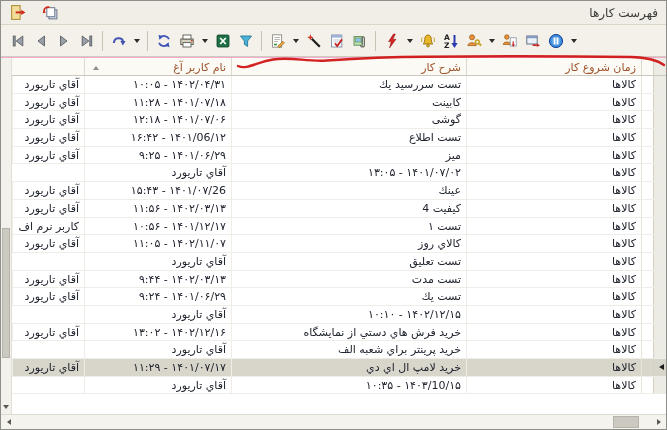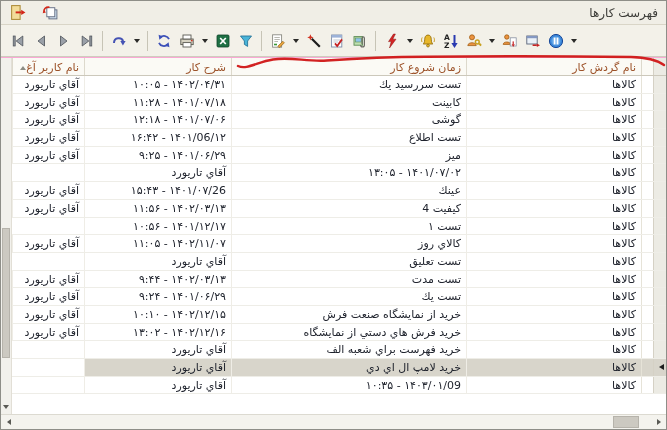--- a/index.html
+++ b/index.html
@@ -270,23 +270,20 @@
     <path d="M 237 65 C 246 69, 256 61, 272 58.5 C 290 55.5, 306 61, 326 59.5 C 355 57.5, 385 56, 425 55.8 C 480 55.2, 565 55.2, 630 56 C 645 56.4, 656 59, 663 64" fill="none" stroke="#d01616" stroke-width="2.4" stroke-linecap="round" opacity="0.95"></path>
   </svg>
 
   <div class="grid-area">
 
     <div class="grid">
       <div class="grid-header">
         <div class="hcell sel-h"></div>
         <div class="hcell"></div>
         <div class="hcell">
-            <span>نام گردش کار</span>
-          </div>
-        <div class="hcell">
             <span>زمان شروع کار</span>
           </div>
         <div class="hcell">
             <span>شرح کار</span>
           </div>
         <div class="hcell">
           <span>نام کاربر آغ</span>
           <span class="sort-up"></span>
         </div>
       </div>
@@ -355,20 +352,21 @@
             <div class="cell">کیفیت 4</div>
             <div class="cell">۱۴۰۲/۰۳/۱۳ - ۱۱:۵۶</div>
             <div class="cell">آقاي تاریورد</div>
           </div>
           <div class="grid-row">
             <div class="cell sel-cell"></div>
             <div class="cell spacer-cell"></div>
             <div class="cell">کالاها</div>
             <div class="cell">تست ۱</div>
             <div class="cell">۱۴۰۱/۱۲/۱۷ - ۱۰:۵۶</div>
+            <div class="cell">کاربر نرم اف</div>
           </div>
           <div class="grid-row">
             <div class="cell sel-cell"></div>
             <div class="cell spacer-cell"></div>
             <div class="cell">کالاها</div>
             <div class="cell">کالاي روز</div>
             <div class="cell">۱۴۰۲/۱۱/۰۷ - ۱۱:۰۵</div>
             <div class="cell">آقاي تاریورد</div>
           </div>
           <div class="grid-row">
@@ -391,51 +389,51 @@
             <div class="cell spacer-cell"></div>
             <div class="cell">کالاها</div>
             <div class="cell">تست یك</div>
             <div class="cell">۱۴۰۱/۰۶/۲۹ - ۹:۲۴</div>
             <div class="cell">آقاي تاریورد</div>
           </div>
           <div class="grid-row">
             <div class="cell sel-cell"></div>
             <div class="cell spacer-cell"></div>
             <div class="cell">کالاها</div>
-            <div class="cell">خرید از نمایشگاه صنعت فرش</div>
             <div class="cell">۱۴۰۲/۱۲/۱۵ - ۱۰:۱۰</div>
             <div class="cell">آقاي تاریورد</div>
           </div>
           <div class="grid-row">
             <div class="cell sel-cell"></div>
             <div class="cell spacer-cell"></div>
             <div class="cell">کالاها</div>
             <div class="cell">خرید فرش هاي دستي از نمایشگاه</div>
             <div class="cell">۱۴۰۲/۱۲/۱۶ - ۱۳:۰۲</div>
             <div class="cell">آقاي تاریورد</div>
           </div>
           <div class="grid-row">
             <div class="cell sel-cell"></div>
             <div class="cell spacer-cell"></div>
             <div class="cell">کالاها</div>
-            <div class="cell">خرید فهرست براي شعبه الف</div>
+            <div class="cell">خرید پرینتر براي شعبه الف</div>
             <div class="cell">آقاي تاریورد</div>
           </div>
           <div class="grid-row selected">
             <div class="cell sel-cell"></div>
             <div class="cell spacer-cell"></div>
             <div class="cell">کالاها</div>
             <div class="cell">خرید لامپ ال اي دي</div>
-            <div class="cell">آقاي تاریورد</div>
-          </div>
-          <div class="grid-row">
-            <div class="cell sel-cell"></div>
-            <div class="cell spacer-cell"></div>
-            <div class="cell">کالاها</div>
-            <div class="cell">۱۴۰۳/۰۱/09 - ۱۰:۳۵</div>
+            <div class="cell">۱۴۰۱/۰۷/۱۷ - ۱۱:۲۹</div>
+            <div class="cell">آقاي تاریورد</div>
+          </div>
+          <div class="grid-row">
+            <div class="cell sel-cell"></div>
+            <div class="cell spacer-cell"></div>
+            <div class="cell">کالاها</div>
+            <div class="cell">۱۴۰۳/10/۱۵ - ۱۰:۳۵</div>
             <div class="cell">آقاي تاریورد</div>
           </div>
         </div>
     </div>
 
     <div class="vscroll">
       <div class="vthumb"></div>
       <div class="vdown">
           <span class="tri-down"></span>
         </div>

